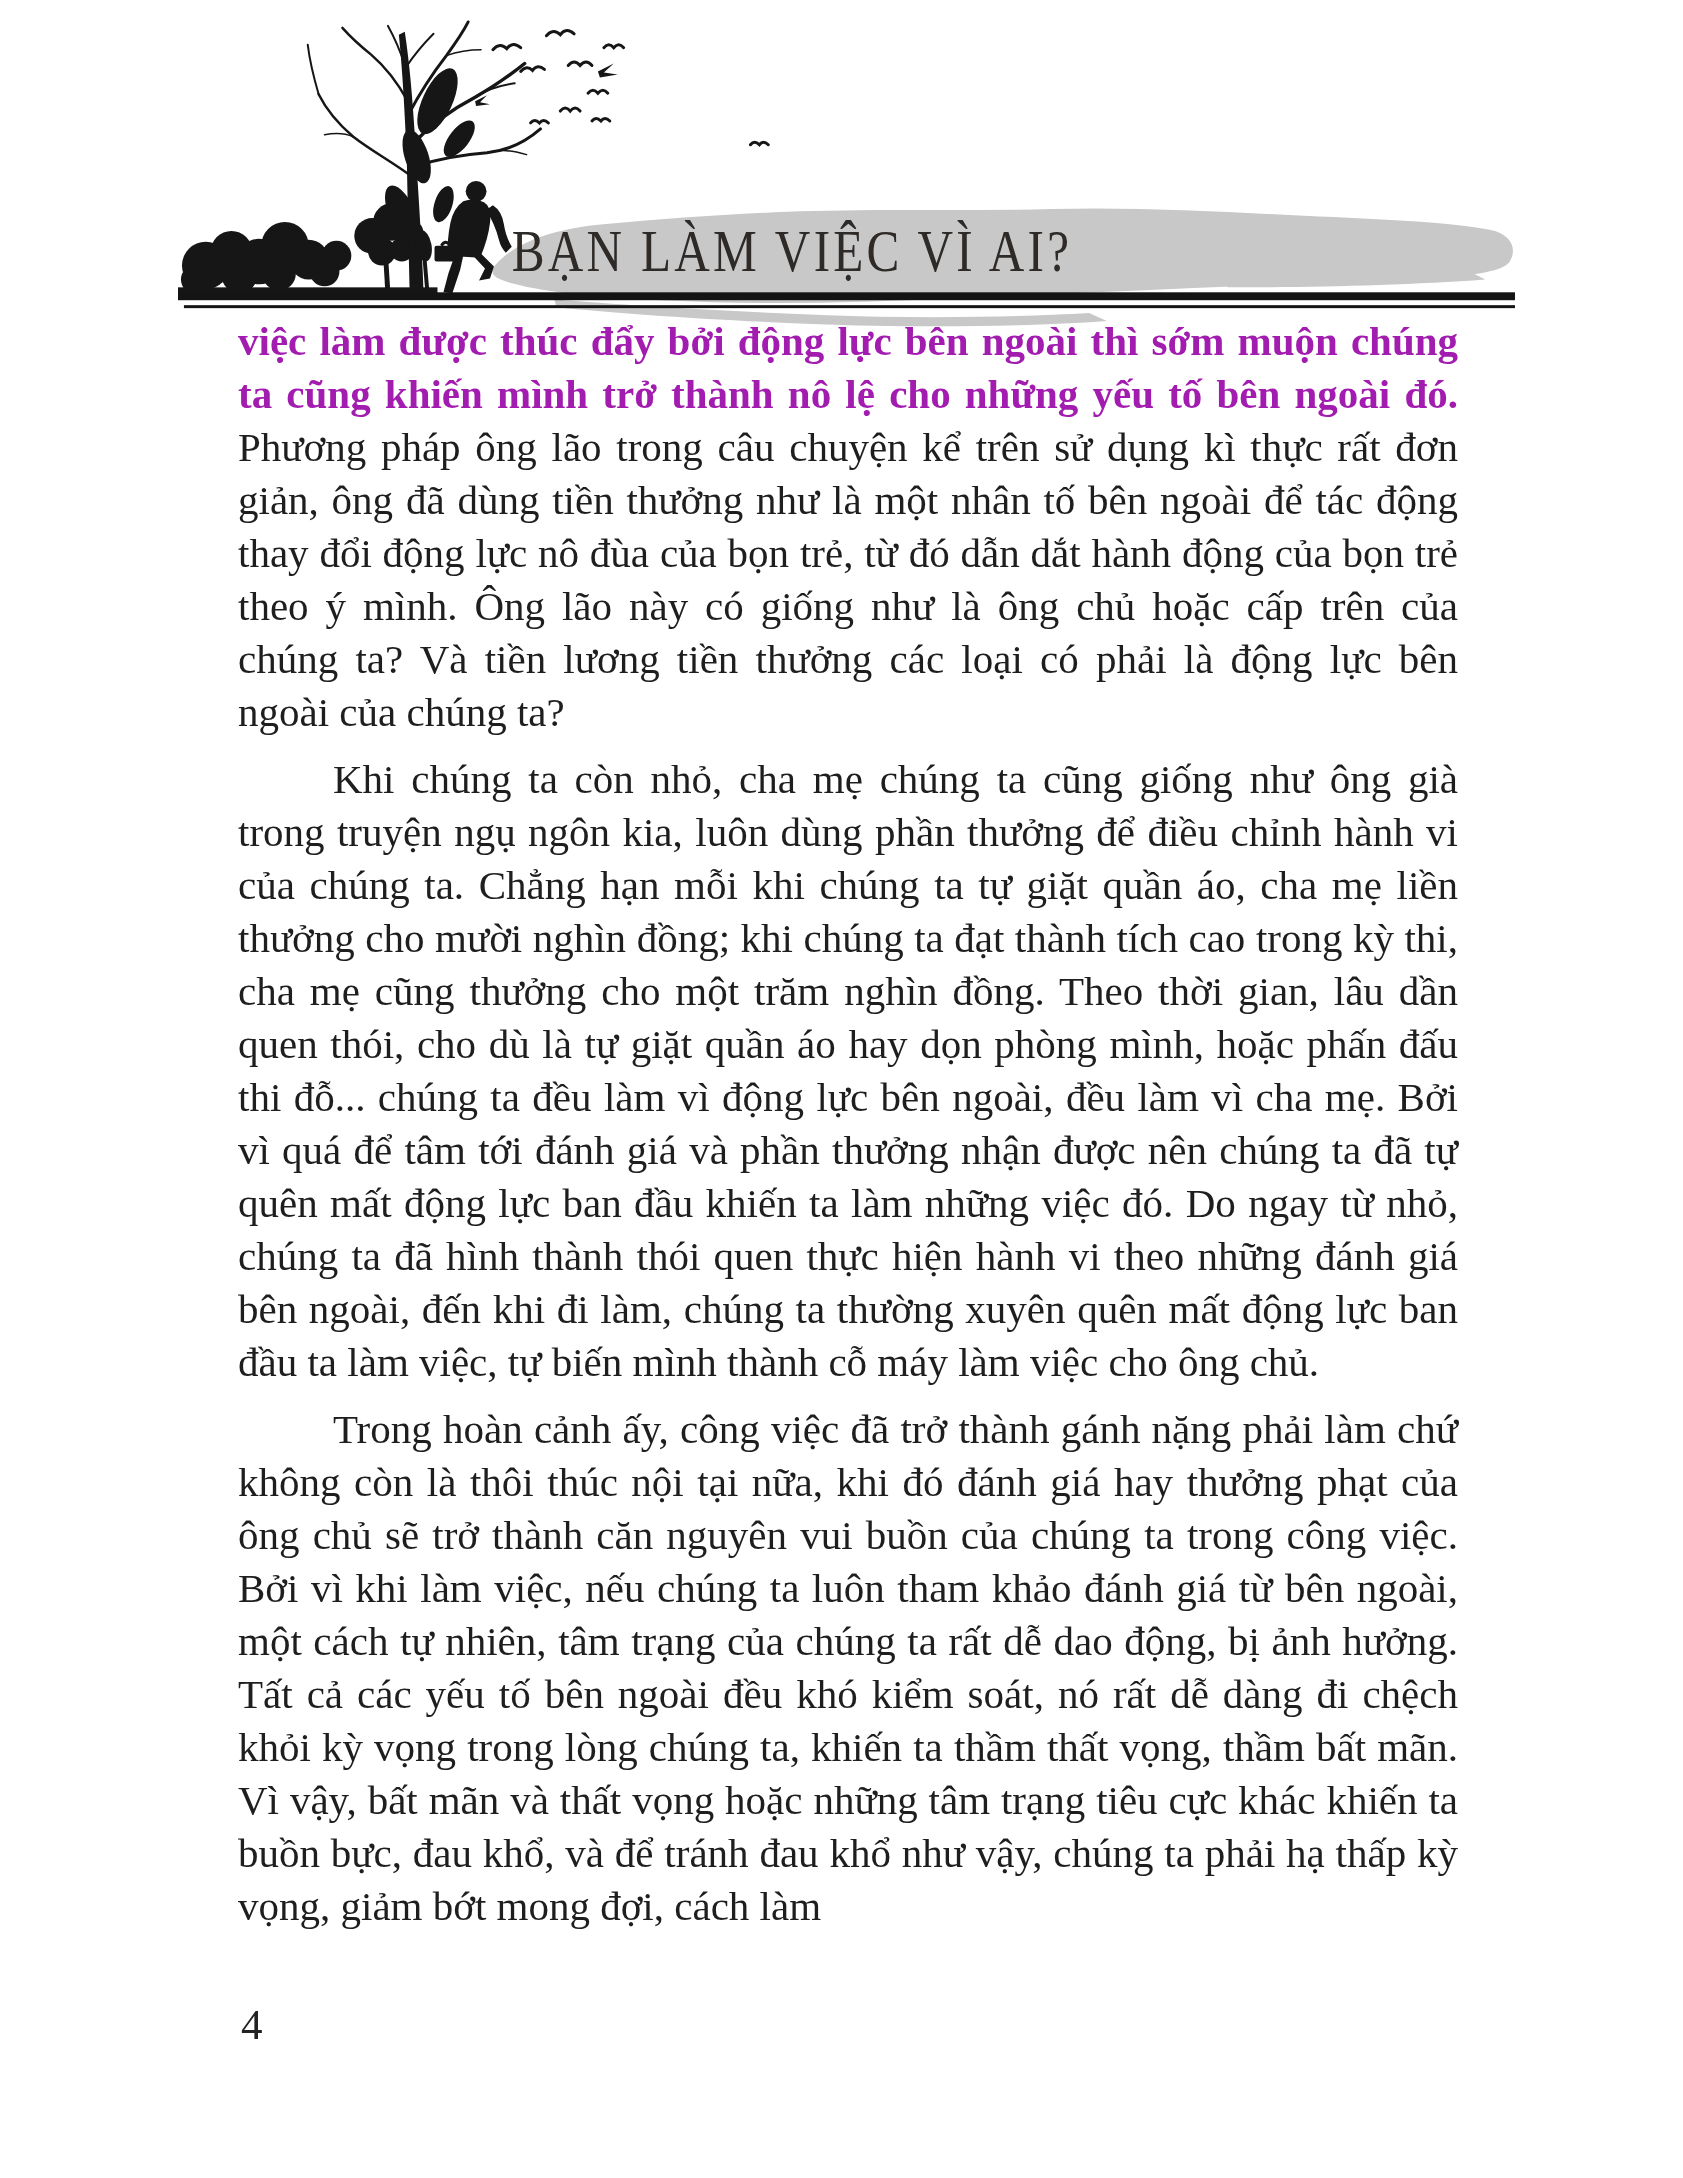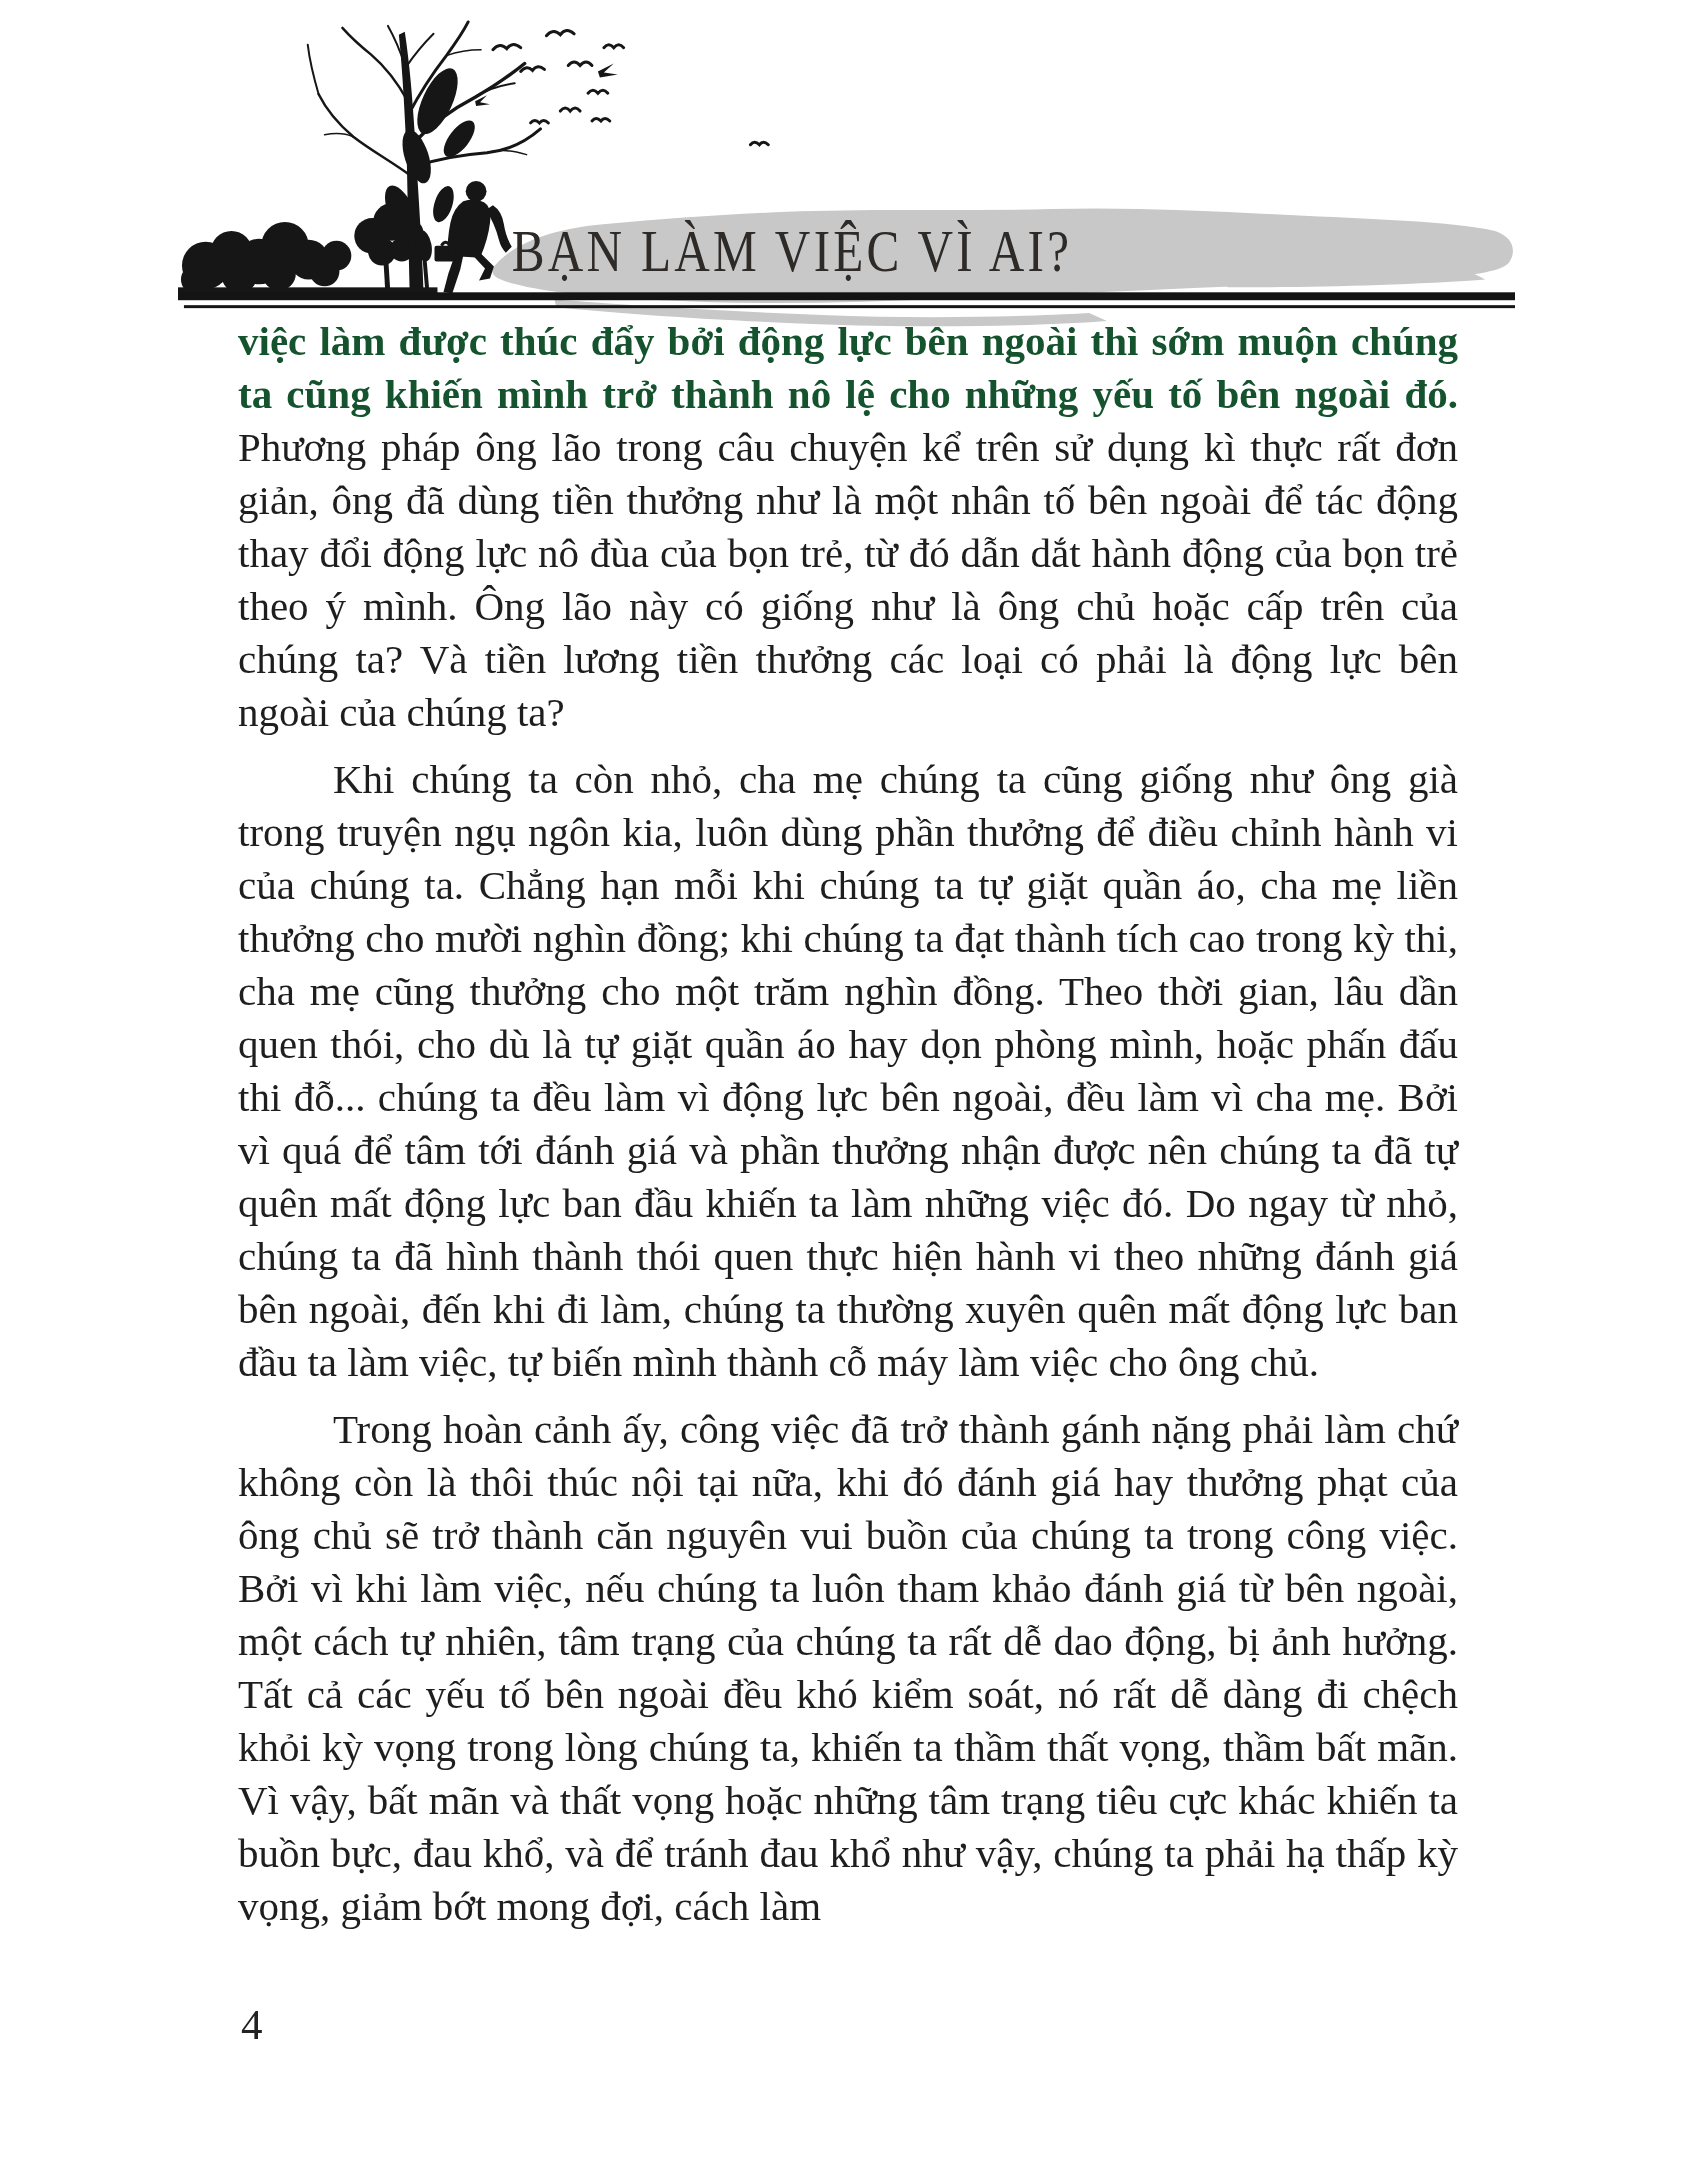--- a/index.html
+++ b/index.html
@@ -21,21 +21,21 @@
   }
 
   
   .text-block{
     position:absolute;left:238px;top:315px;width:1220px;
     font-size:41px;line-height:53px;text-align:justify;
     color:#1e1e1e;
   }
   .text-block p{margin:0 0 14px 0;}
   .text-block p.p-indent{text-indent:95px;}
-  .lead-bold{font-weight:bold;color:#14532d;}
+  .lead-bold{font-weight:bold;color:#a21caf;}
 
   .page-number{
     position:absolute;left:241px;top:2000px;
     font-size:43px;color:#222;
   }
 </style>
 </head>
 <body>
 
 <div class="page">

